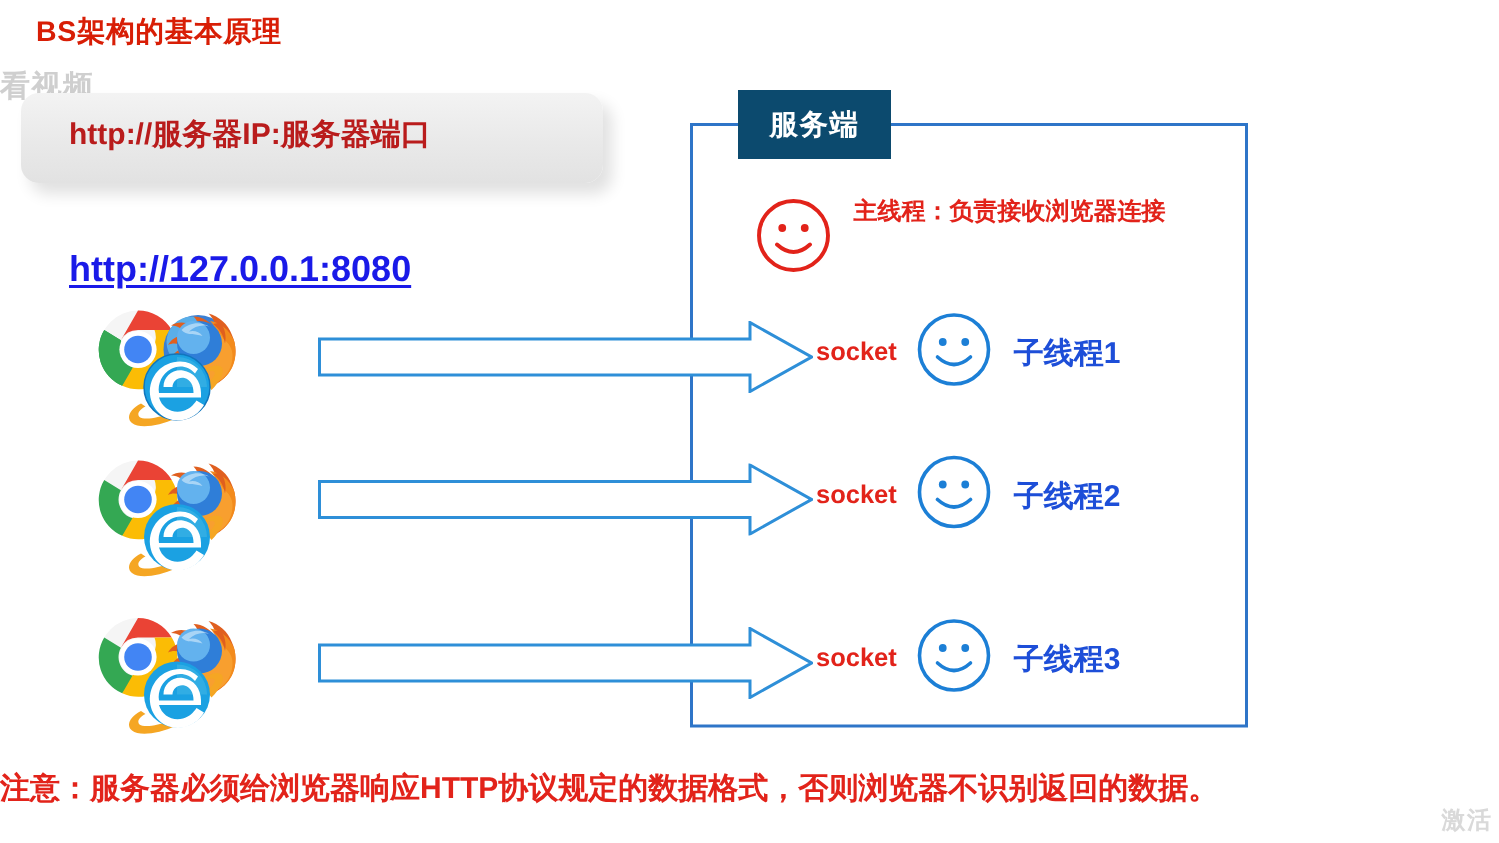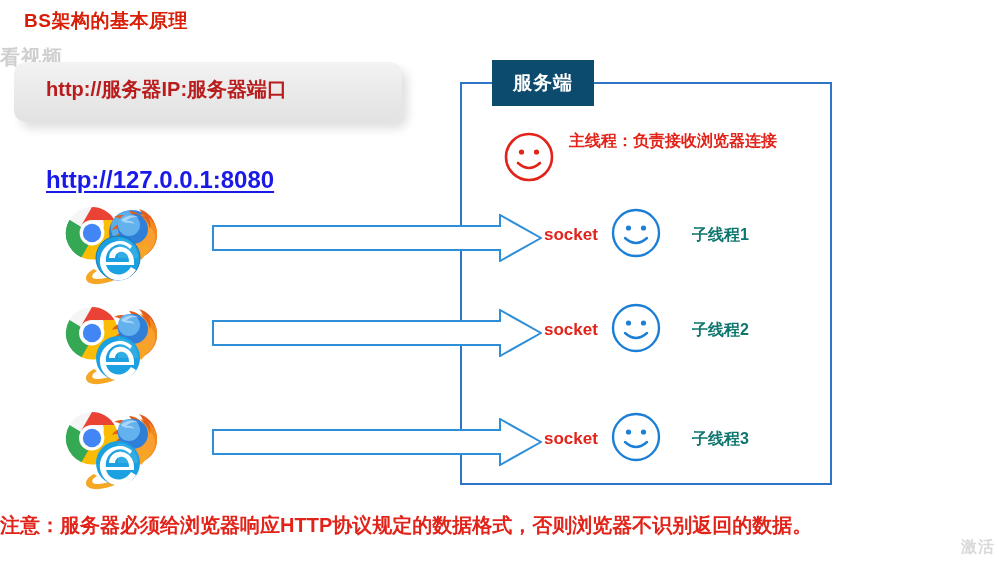--- a/index.html
+++ b/index.html
@@ -150,24 +150,24 @@
     text-align: right;
   }
   .socket-label {
     font-size: 17px;
     font-weight: bold;
     color: #e2231a;
     margin-right: 12px;
     white-space: nowrap;
   }
   .thread-label {
-    margin-left: 30px;
-    font-size: 16px;
-    font-weight: bold;
-    color: #0f766e;
+    margin-left: 14px;
+    font-size: 20px;
+    font-weight: bold;
+    color: #1d4ed8;
     white-space: nowrap;
   }
 
   
   .arrow {
     position: absolute;
   }
 
   
   .note {

